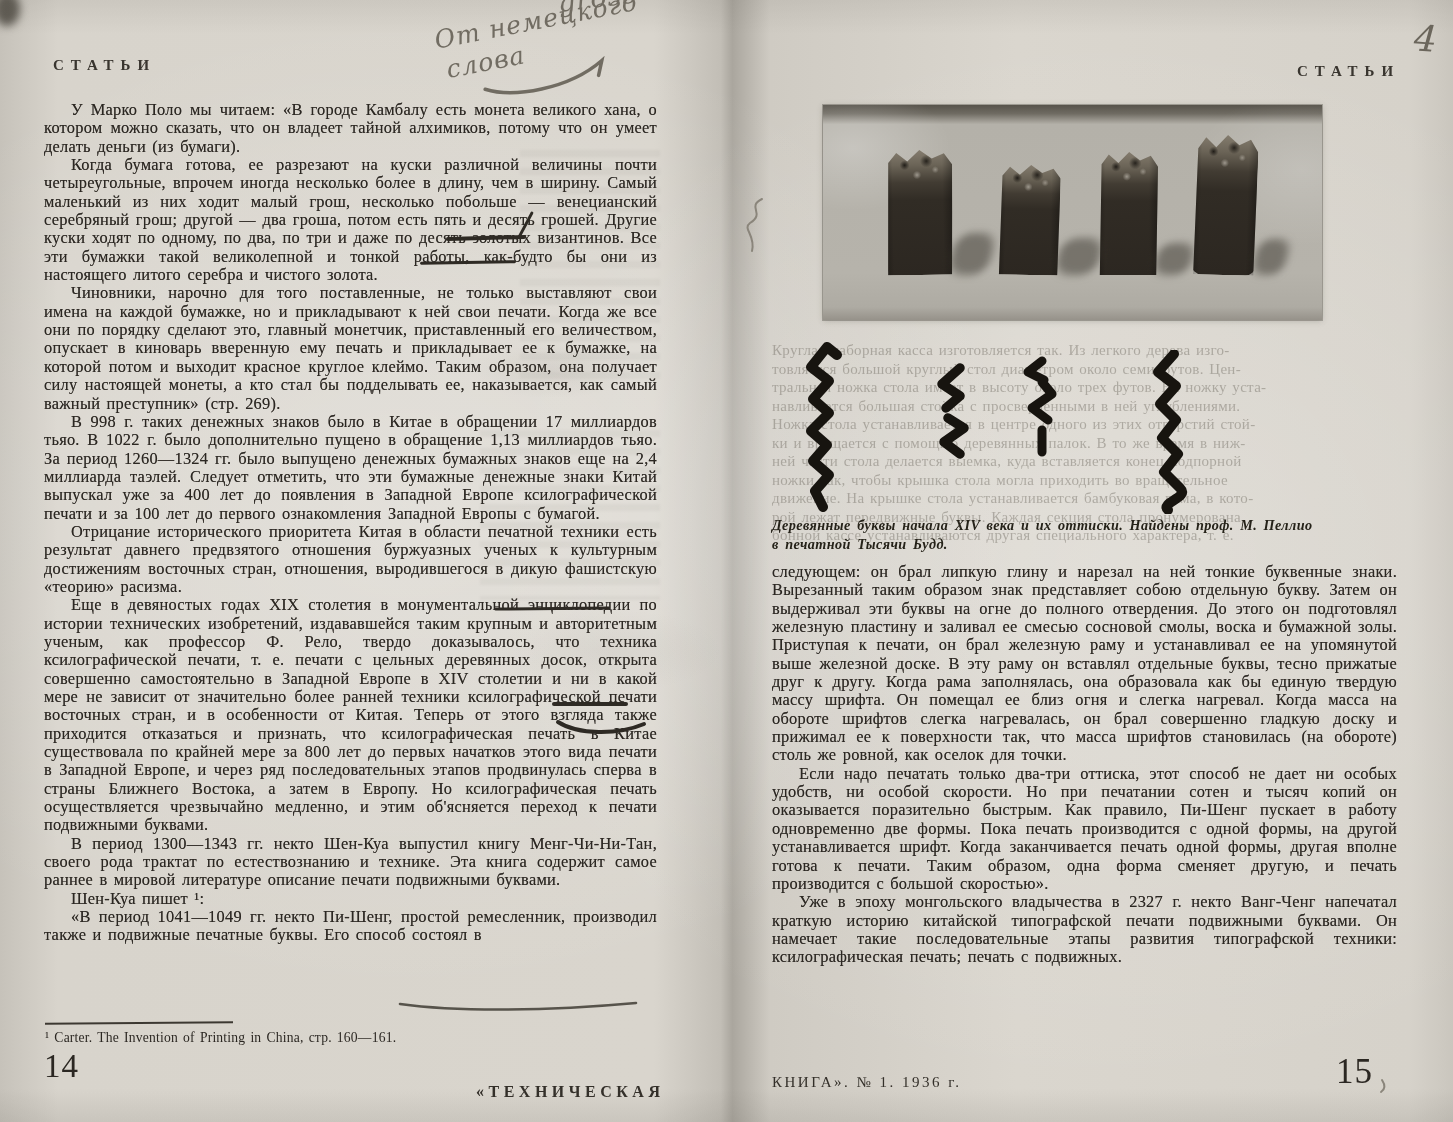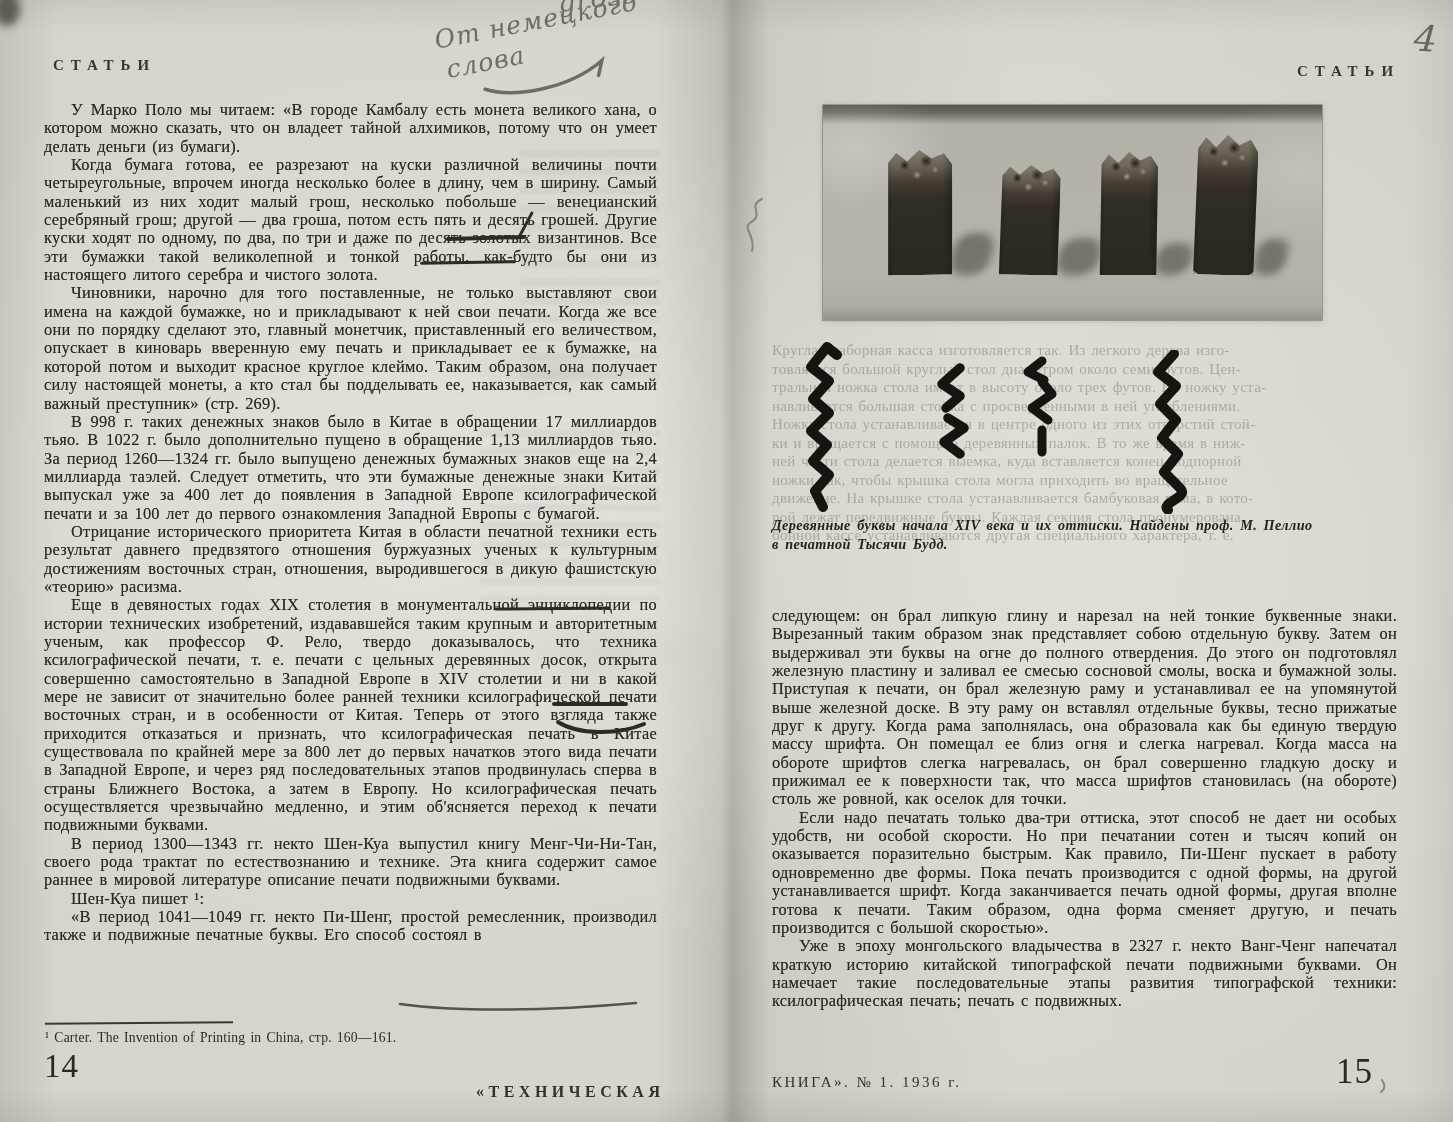--- a/index.html
+++ b/index.html
@@ -168,21 +168,21 @@
   </svg>
   <svg class="glyph" style="left:1144px;top:350px;z-index:3;" width="52" height="164" viewBox="0 0 52 164">
     <path d="M30 4 L14 22 L32 36 L16 54 L32 70 L18 88 L34 104 L20 122 L36 138 C46 148 16 152 24 160" stroke="#17140f" stroke-width="10" fill="none" stroke-linejoin="round" stroke-linecap="round"></path>
   </svg>
 
   <div class="caption">
     <div>Деревянные буквы начала XIV века и их оттиски. Найдены проф. М. Пеллио</div>
     <div>в печатной Тысячи Будд.</div>
   </div>
 
-  <div class="bodycol" style="left:772px;top:563px;width:625px;height:472px;z-index:2;margin-top:44px;">
+  <div class="bodycol" style="left:772px;top:563px;width:625px;height:472px;z-index:2;">
     <p class="noindent">следующем: он брал липкую глину и нарезал на ней тонкие буквенные знаки. Вырезанный таким образом знак представляет собою отдельную букву. Затем он выдерживал эти буквы на огне до полного отвердения. До этого он подготовлял железную пластину и заливал ее смесью сосновой смолы, воска и бумажной золы. Приступая к печати, он брал железную раму и устанавливал ее на упомянутой выше железной доске. В эту раму он вставлял отдельные буквы, тесно прижатые друг к другу. Когда рама заполнялась, она образовала как бы единую твердую массу шрифта. Он помещал ее близ огня и слегка нагревал. Когда масса на обороте шрифтов слегка нагревалась, он брал совершенно гладкую доску и прижимал ее к поверхности так, что масса шрифтов становилась (на обороте) столь же ровной, как оселок для точки.</p>
     <p>Если надо печатать только два-три оттиска, этот способ не дает ни особых удобств, ни особой скорости. Но при печатании сотен и тысяч копий он оказывается поразительно быстрым. Как правило, Пи-Шенг пускает в работу одновременно две формы. Пока печать производится с одной формы, на другой устанавливается шрифт. Когда заканчивается печать одной формы, другая вполне готова к печати. Таким образом, одна форма сменяет другую, и печать производится с большой скоростью».</p>
     <p>Уже в эпоху монгольского владычества в 2327 г. некто Ванг-Ченг напечатал краткую историю китайской типографской печати подвижными буквами. Он намечает такие последовательные этапы развития типографской техники: ксилографическая печать; печать с подвижных.</p>
   </div>
 
   <div class="runfoot rt" style="left:772px;top:1074px;">КНИГА». № 1. 1936 г.</div>
   <div class="pagenum" style="left:1336px;top:1052px;font-size:35px;">15</div>
   <svg class="mk" style="left:1378px;top:1078px;" width="12" height="16">
     <path d="M4 2 C8 8 6 12 3 14" stroke="#8a857b" stroke-width="2" fill="none" stroke-linecap="round"></path>
   </svg>

